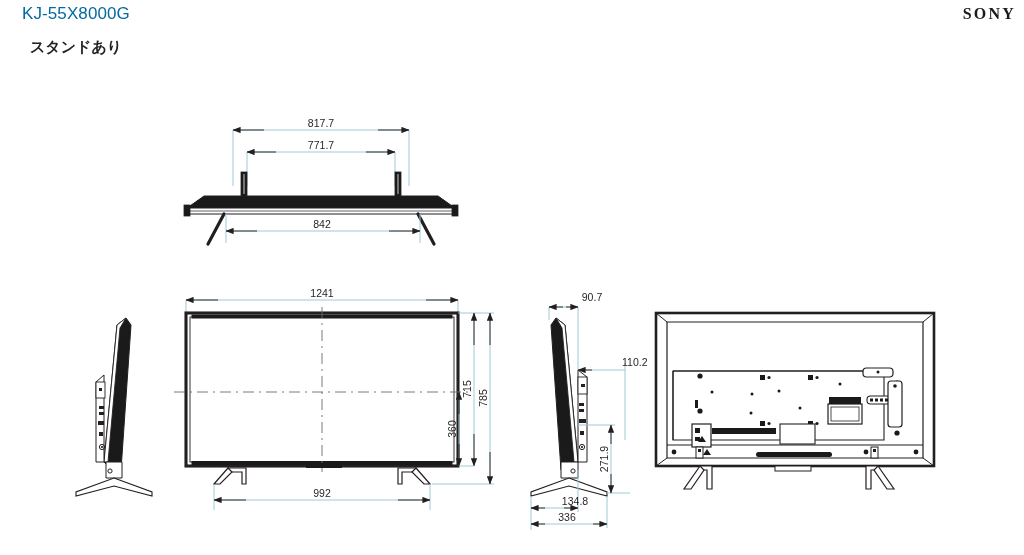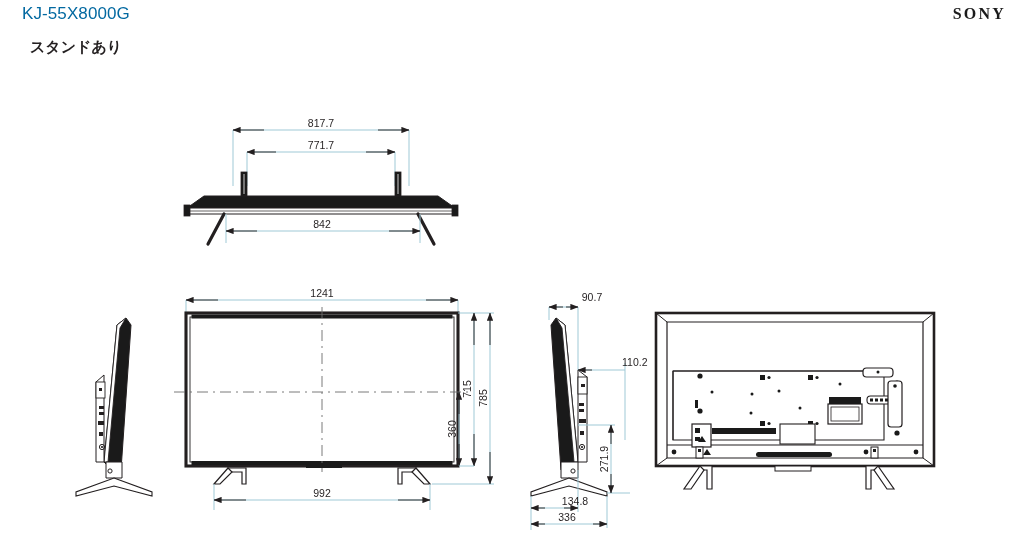--- a/index.html
+++ b/index.html
@@ -26,21 +26,21 @@
   .subtitle {
     position: absolute;
     left: 30px; top: 38px;
     font-size: 15px;
     font-weight: bold;
     color: #231f20;
     white-space: nowrap;
   }
   .brand {
     position: absolute;
-    right: 18px; top: 5px;
+    right: 8px; top: 5px;
     font-family: "Liberation Serif", serif;
     font-size: 16px;
     font-weight: bold;
     letter-spacing: 2.2px;
     color: #1a1a1a;
   }
   svg.dwg {
     position: absolute;
     left: 0; top: 0;
     width: 1024px; height: 555px;

